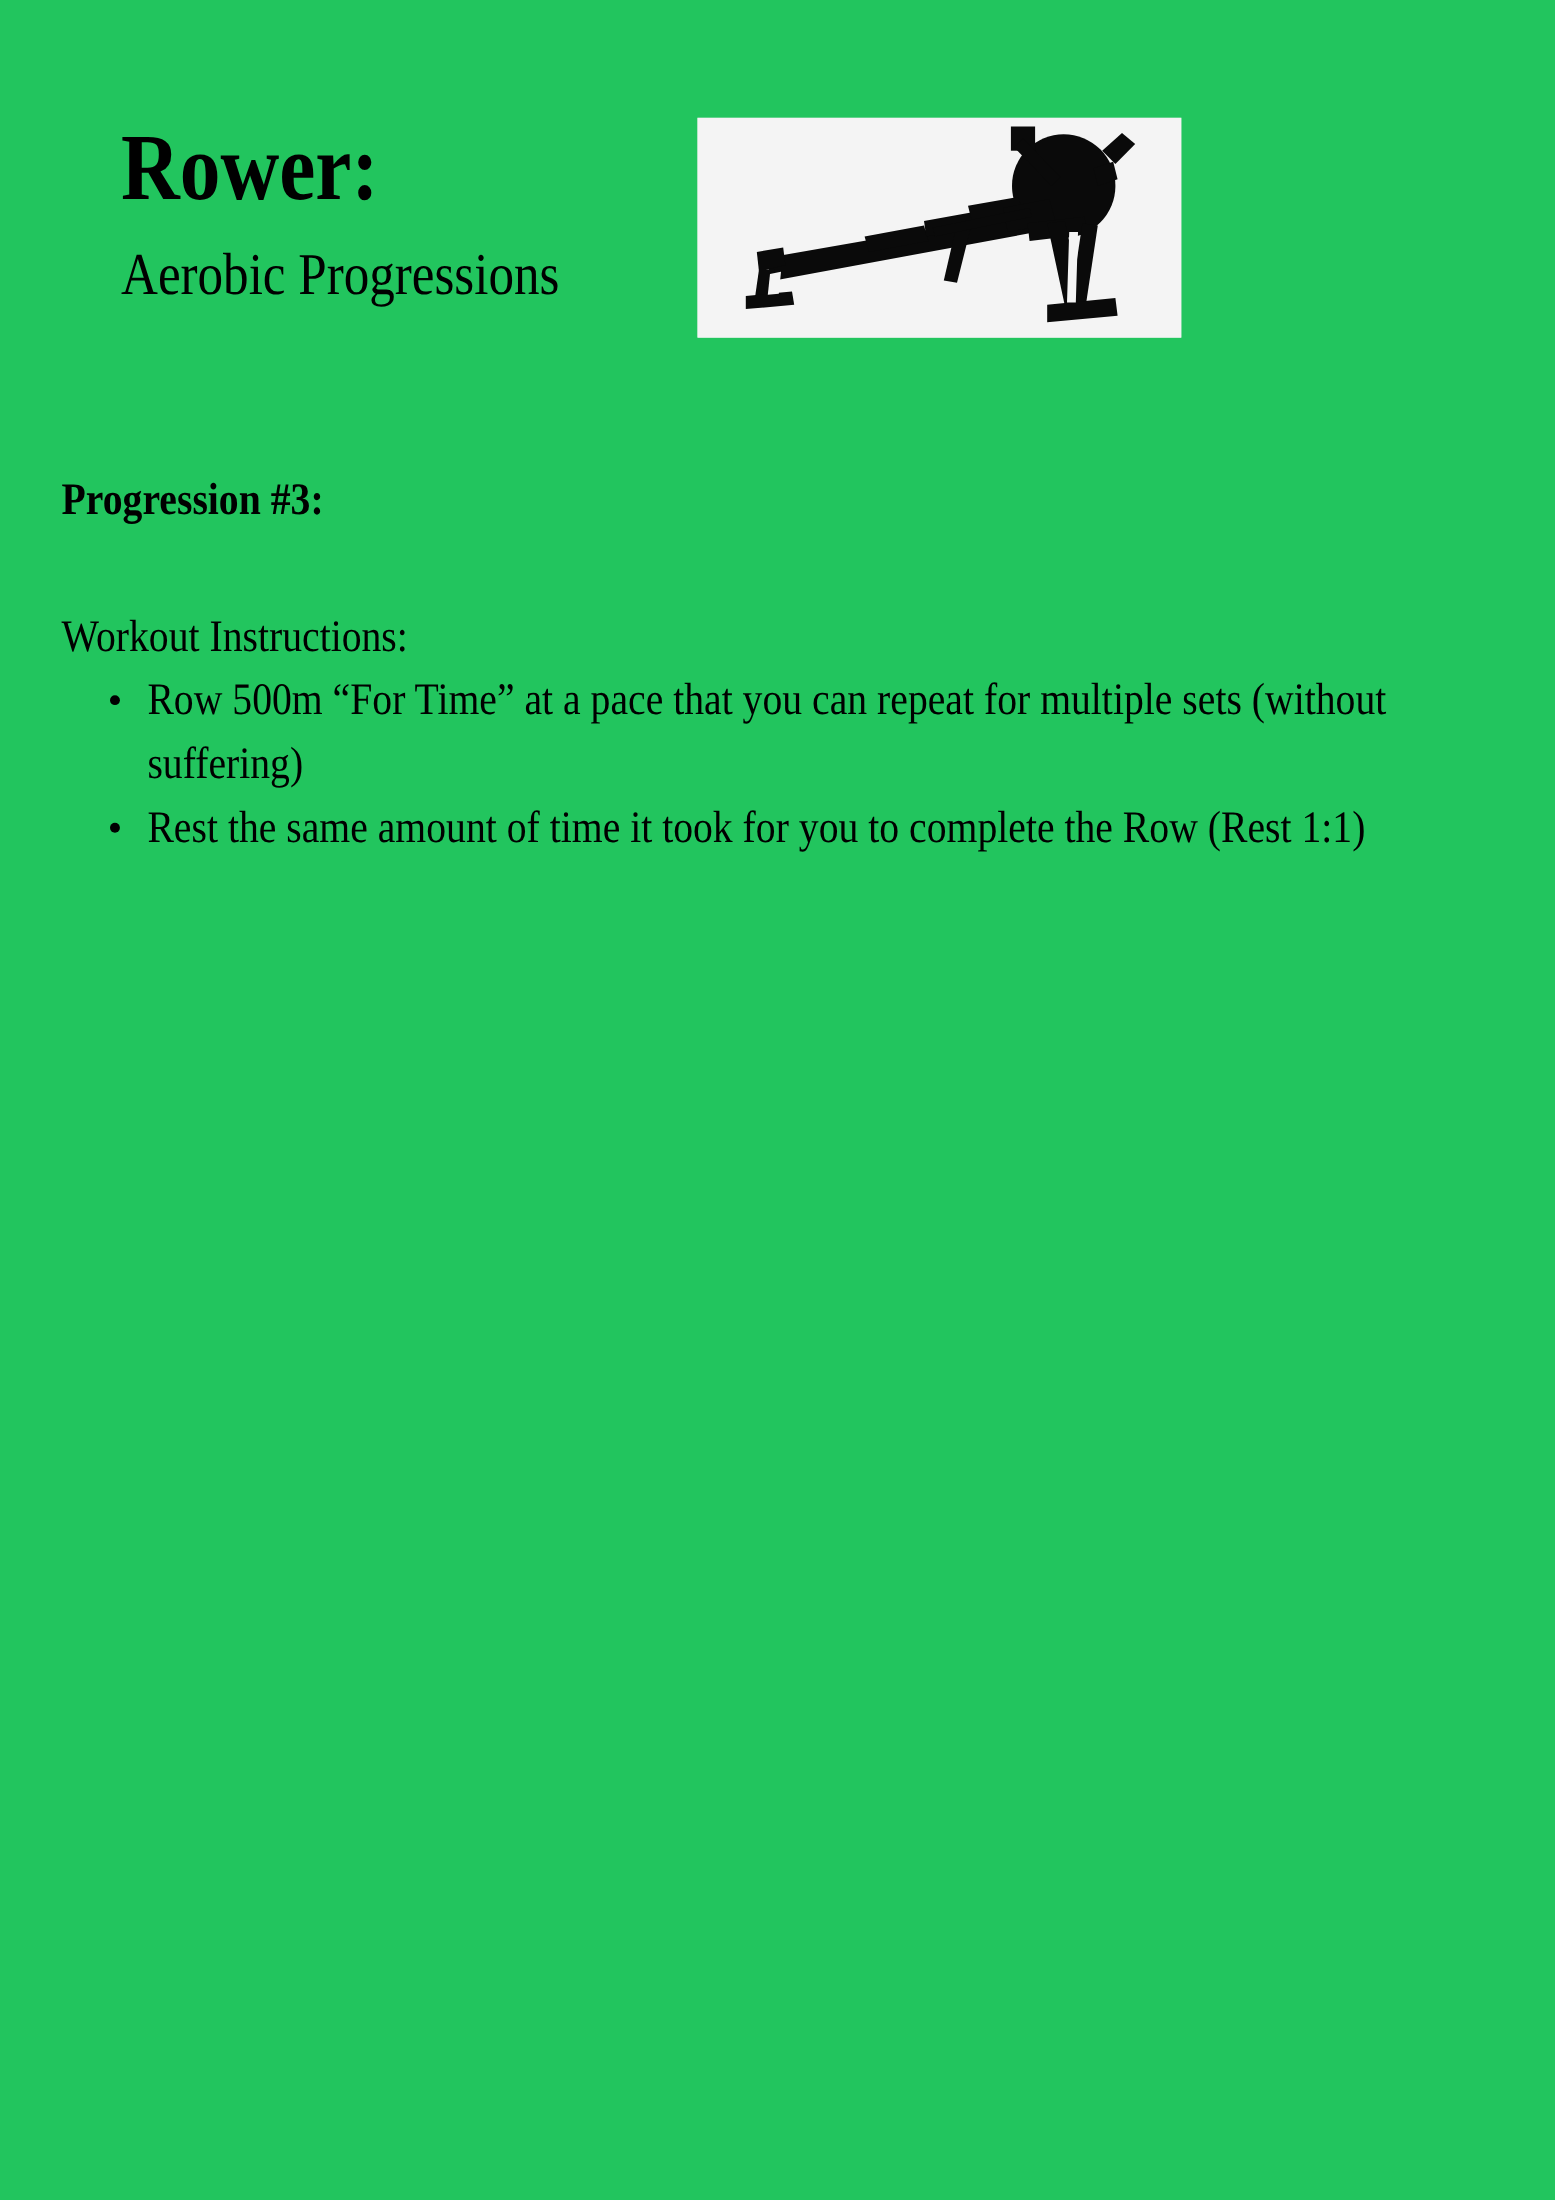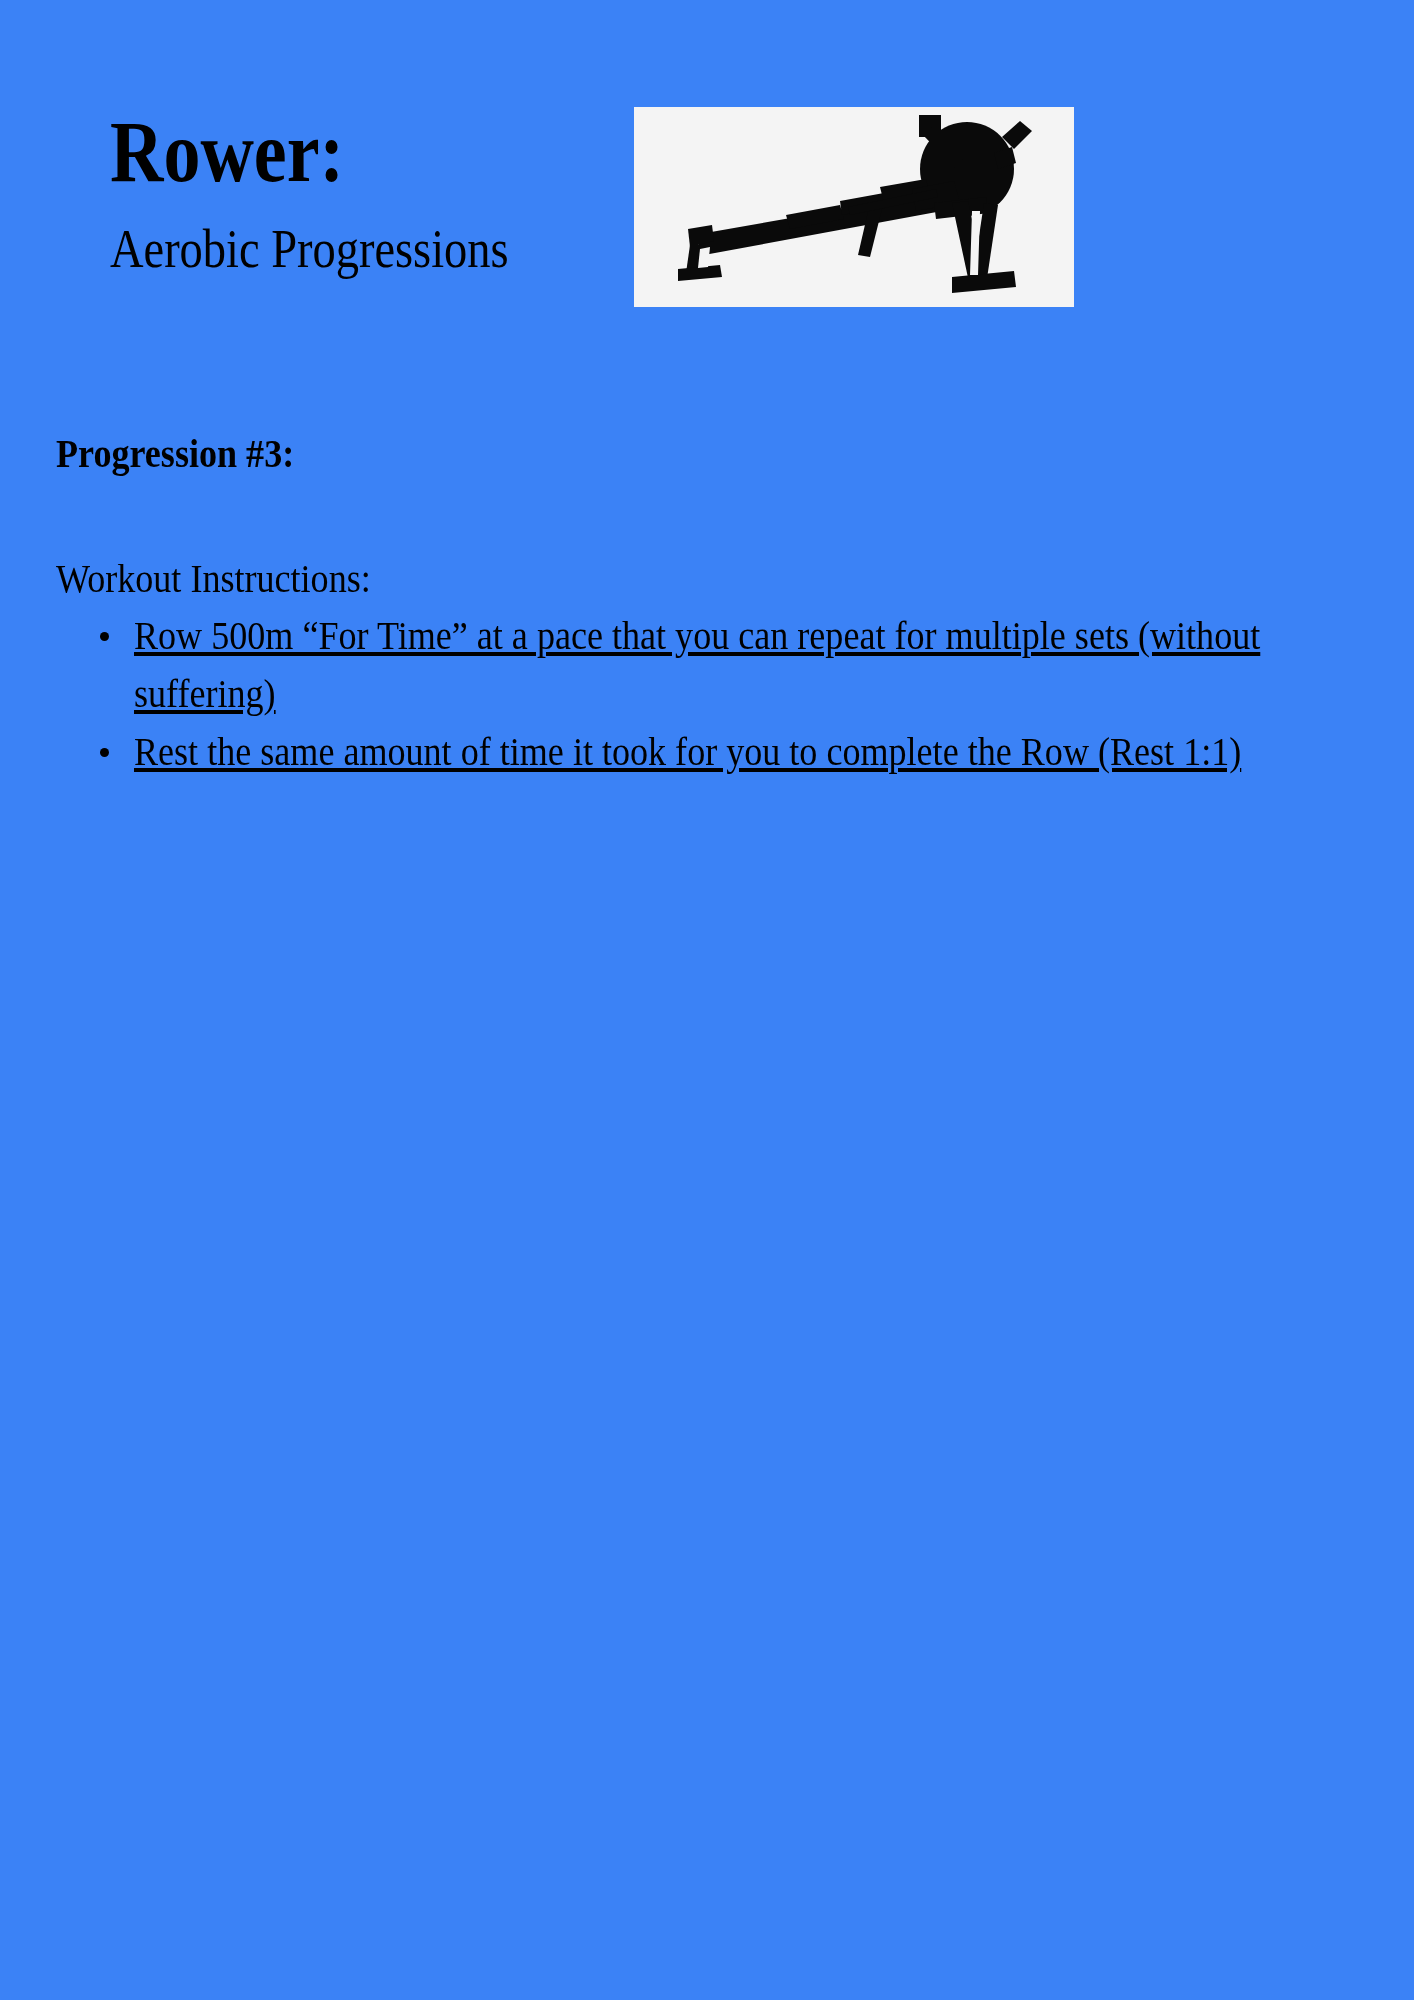--- a/index.html
+++ b/index.html
@@ -14,21 +14,21 @@
     font-family: "Liberation Serif", "DejaVu Serif", serif;
     color: #000000;
     overflow: hidden;
   }
 
   .page {
     position: absolute;
     left: 0; top: 0;
     width: 1414px;
     height: 2000px;
-    background: #3b82f6;
+    background: #22c55e;
   }
 
   
   .header {
     position: absolute;
     left: 0;
     top: 0;
     width: 1414px;
     height: 330px;
   }
@@ -117,21 +117,20 @@
     padding: 0;
   }
 
   ul.bullets > li {
     position: relative;
     font-size: 41px;
     line-height: 58px;
     padding-left: 78px;
     margin: 0 0 0 0;
     width: 1230px;
-    text-decoration: underline;
   }
 
   ul.bullets > li .li-text {
     display: block;
     transform: scaleX(0.88);
     transform-origin: left top;
     width: 113.6%;
   }
 
   ul.bullets > li::before {

